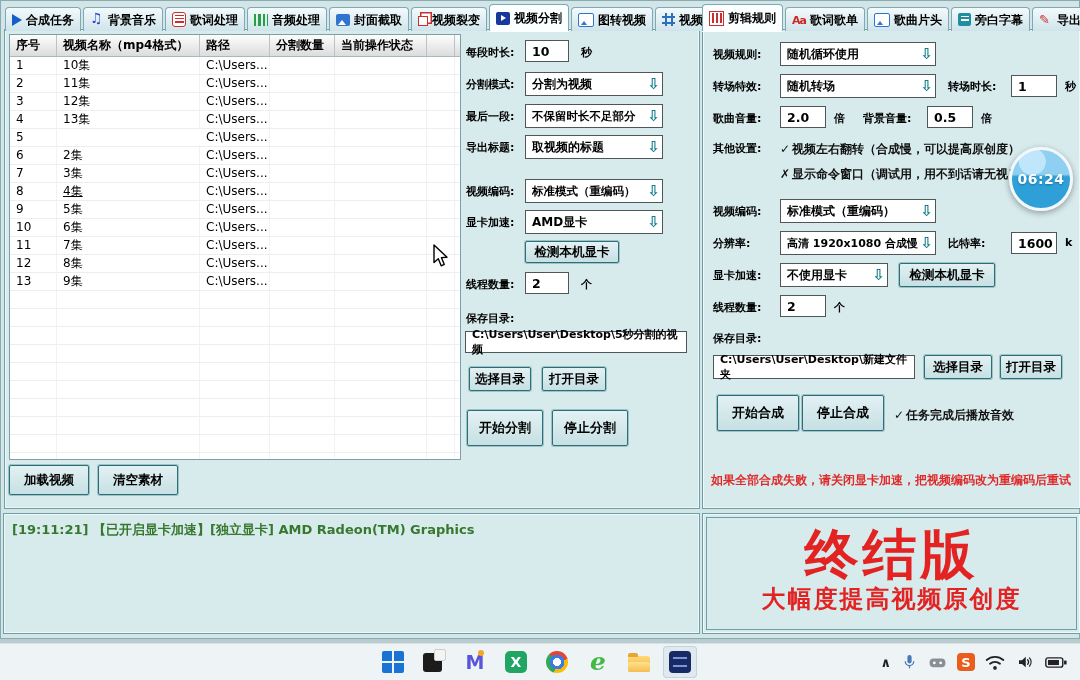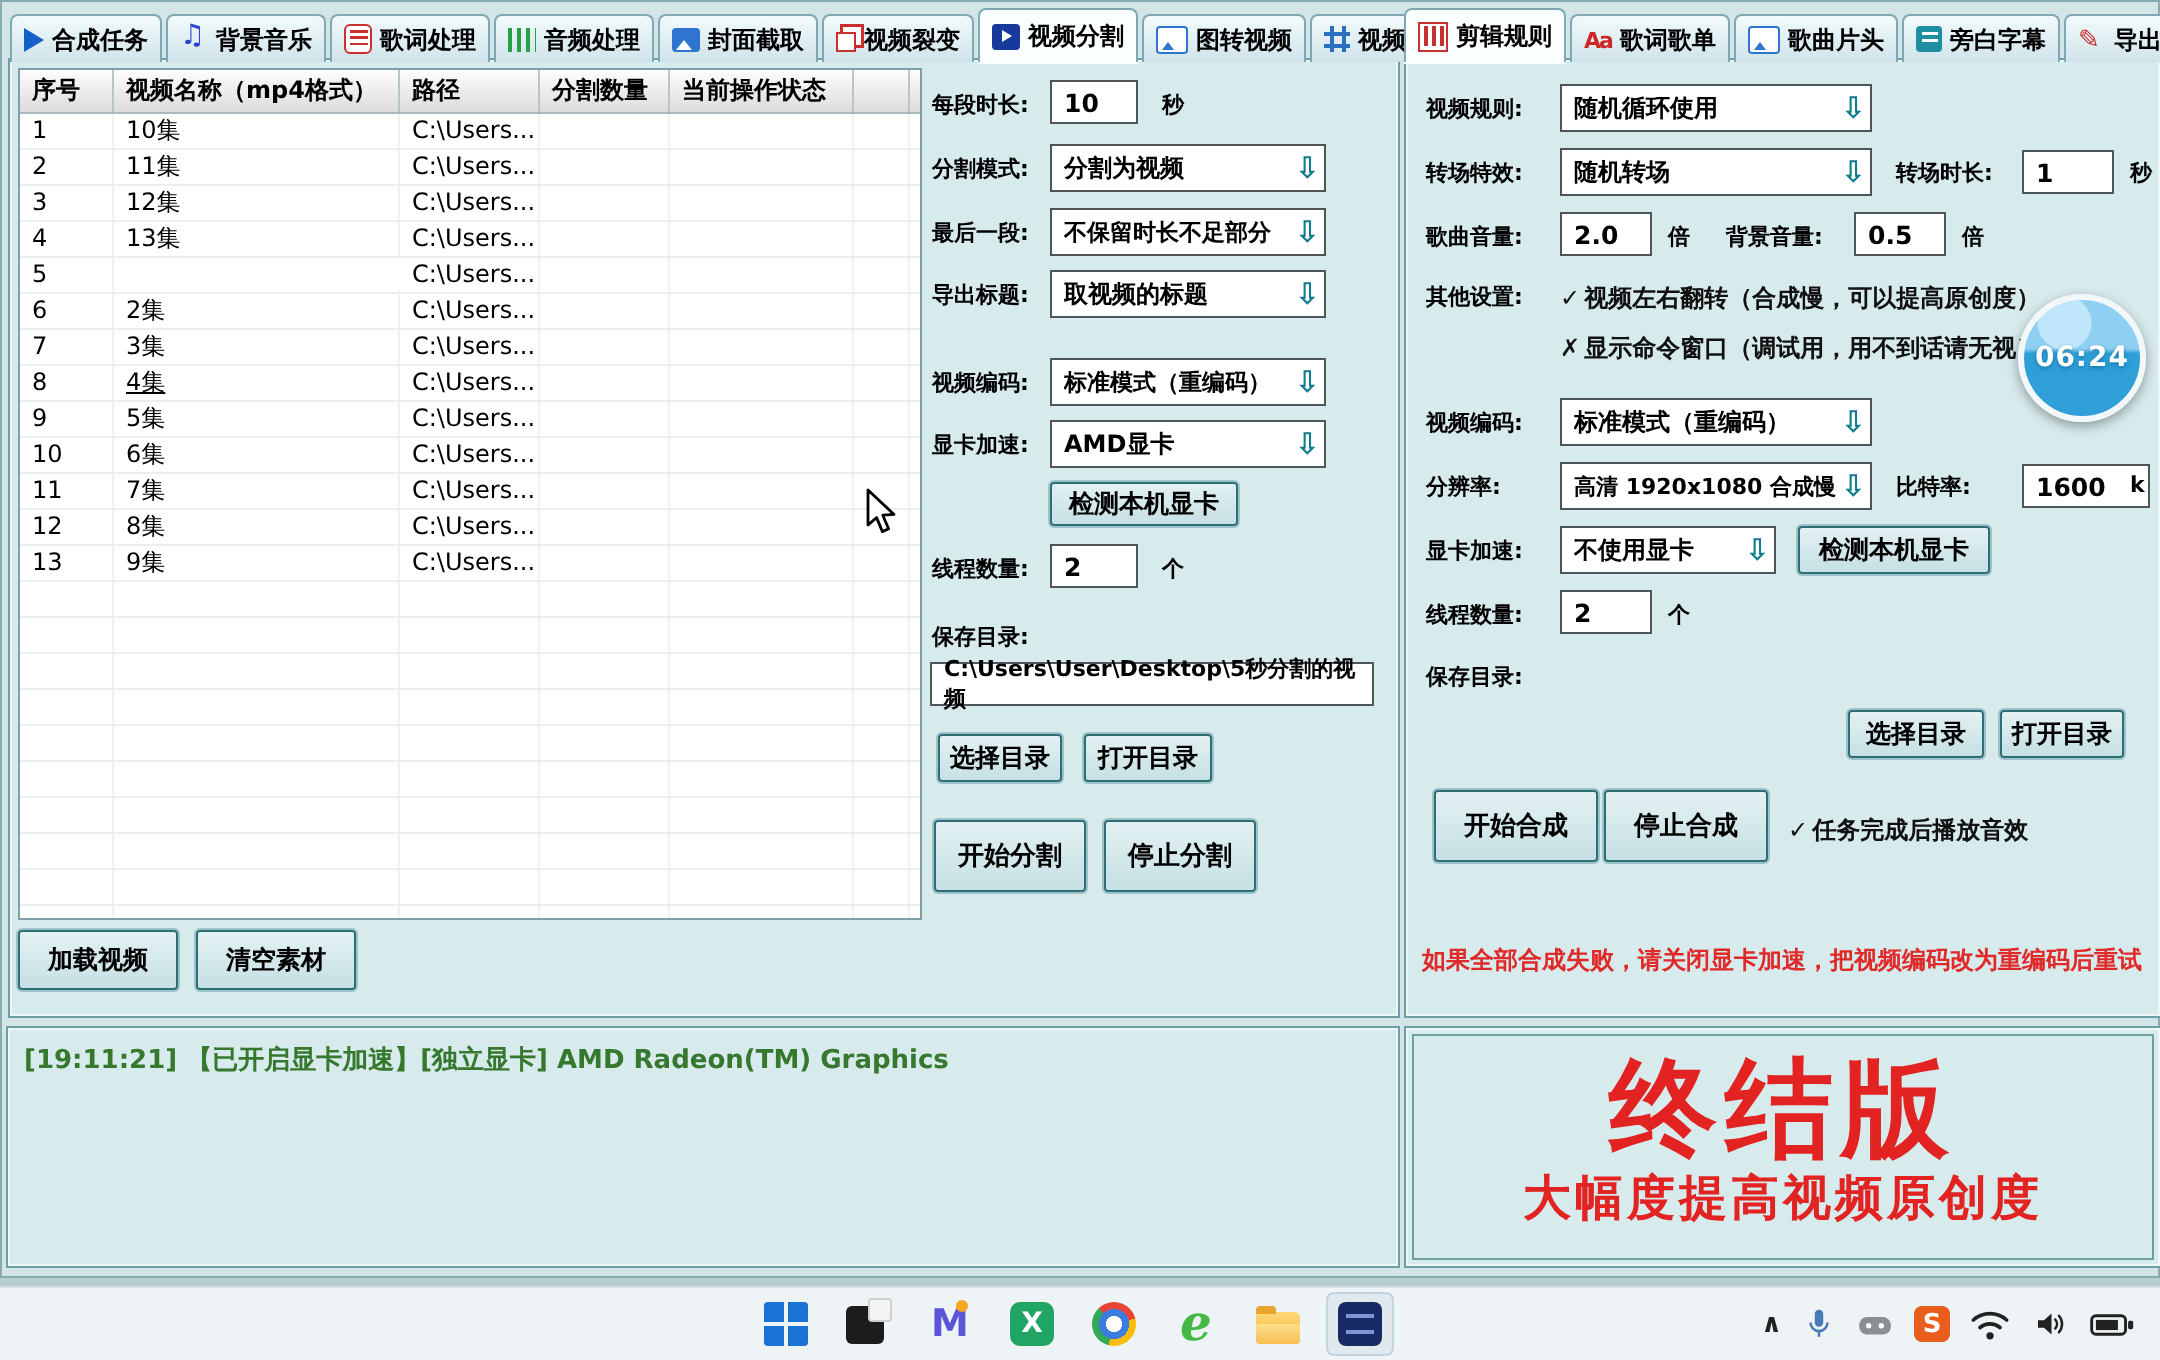--- a/index.html
+++ b/index.html
@@ -473,35 +473,36 @@
     <span class="ddv">标准模式（重编码）</span>
     <span class="arr">⇩</span>
   </div>
 
   <div class="lbl" style="left:712px;top:235px;">分辨率:</div>
   <div class="dd" style="left:779px;top:230px;width:156px;height:24px;">
     <span class="ddv" style="font-size:11px;">高清 1920x1080 合成慢</span>
     <span class="arr">⇩</span>
   </div>
   <div class="lbl" style="left:947px;top:235px;">比特率:</div>
-  <div class="inp" style="left:1010px;top:231px;width:64px;height:22px;">1600</div>
+  <div class="inp" style="left:1010px;top:231px;width:46px;height:22px;">1600</div>
   <div class="lbl" style="left:1064px;top:235px;">k</div>
 
   <div class="lbl" style="left:712px;top:267px;">显卡加速:</div>
   <div class="dd" style="left:779px;top:262px;width:108px;height:24px;">
     <span class="ddv">不使用显卡</span>
     <span class="arr">⇩</span>
   </div>
   <div class="btn" style="left:898px;top:262px;width:96px;height:24px;">检测本机显卡</div>
 
   <div class="lbl" style="left:712px;top:299px;">线程数量:</div>
   <div class="inp" style="left:779px;top:294px;width:46px;height:22px;">2</div>
   <div class="lbl" style="left:833px;top:299px;">个</div>
 
   <div class="lbl" style="left:712px;top:330px;">保存目录:</div>
+  <div class="inp small" style="left:712px;top:354px;width:202px;height:24px;">C:\Users\User\Desktop\新建文件夹</div>
   <div class="btn" style="left:923px;top:354px;width:68px;height:24px;">选择目录</div>
   <div class="btn" style="left:999px;top:354px;width:62px;height:24px;">打开目录</div>
 
   <div class="btn big" style="left:716px;top:394px;width:82px;height:36px;">开始合成</div>
   <div class="btn big" style="left:801px;top:394px;width:82px;height:36px;">停止合成</div>
   <div class="opt" style="left:893px;top:406px;">
     <span class="mark">✓</span><span>任务完成后播放音效</span>
   </div>
 
   <div id="notice-text">如果全部合成失败，请关闭显卡加速，把视频编码改为重编码后重试</div>

